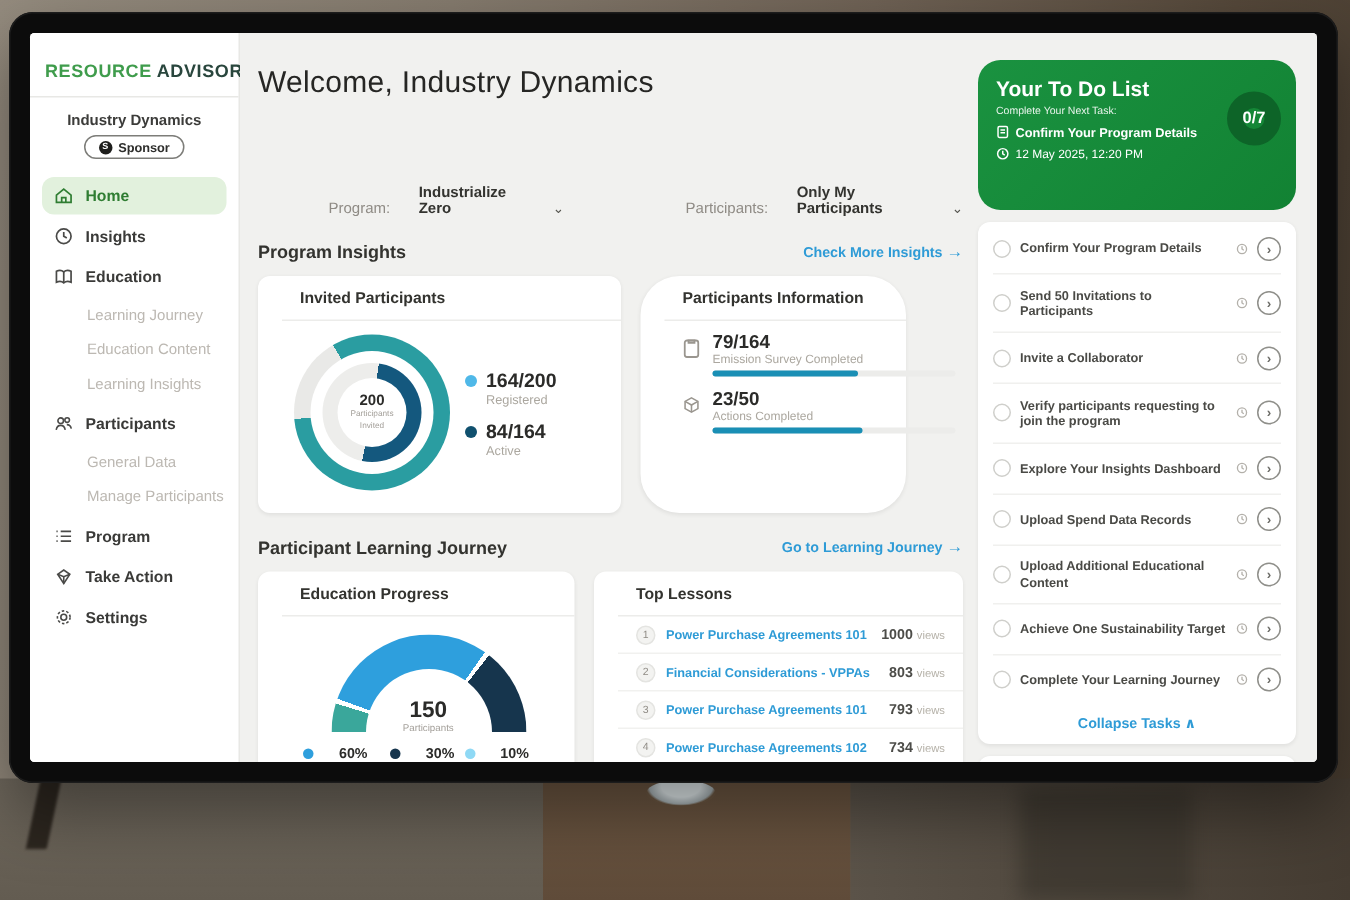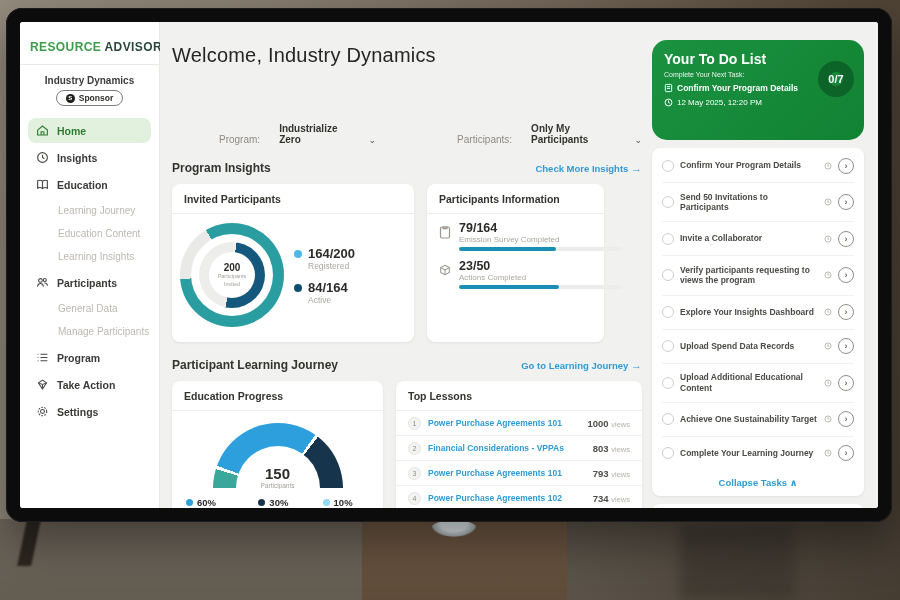--- a/index.html
+++ b/index.html
@@ -37,58 +37,58 @@
   .selectors { display:flex; gap:34px; margin-bottom:16px; }
   .sel { display:flex; align-items:flex-end; gap:19px; font-size:10px;padding-left:47px; }
   .sel .lab { color:#8f8b85; }
   .sel .val { font-weight:700; color:#33332f;margin-top:32px; }
   .sel .chev { color:#55554f; font-size:9px; }
   .section-row { display:flex; justify-content:space-between; align-items:center; margin-bottom:9px; }
   .section-title { font-size:12px; font-weight:800; color:#33332f; }
   .more-link { font-size:9.5px; font-weight:700; color:#2e9bd6; cursor:pointer; }
   .more-link .arr { font-size:11px; }
   .cards-row { display:flex; gap:13px; margin-bottom:16px; }
-  .card { background:#fff; border-radius:8px; box-shadow:0 1px 3px rgba(0,0,0,.07); }
+  .card { background:#fff; border-radius:8px; box-shadow:0 1px 3px rgba(0,0,0,.07);padding-left:16px; }
   .card-h { padding:9px 12px 8px; border-bottom:1px solid #ececea; font-size:10.5px; font-weight:800; color:#33332f; }
 
   
   .card-invited { width:242px; height:158px; }
   .inv-body { display:flex; align-items:center; padding:9px 8px; gap:10px; }
   .donut { width:104px; height:104px; border-radius:50%; background:conic-gradient(from -30deg,#2a9da1 0 82%,#e9e9e7 82% 100%); display:flex; align-items:center; justify-content:center; }
   .hole1 { width:82px; height:82px; border-radius:50%; background:#fff; display:flex; align-items:center; justify-content:center; }
   .ring2 { width:66px; height:66px; border-radius:50%; background:conic-gradient(from 8deg,#14587e 0 51%,#ededeb 51% 100%); display:flex; align-items:center; justify-content:center; }
   .hole2 { width:46px; height:46px; border-radius:50%; background:#fff; display:flex; flex-direction:column; align-items:center; justify-content:center; text-align:center; }
   .hole2 .cv { font-size:10px; font-weight:800; color:#2b2b29; }
   .hole2 .cl { font-size:5.5px; color:#a39f99; line-height:1.3; }
   .leg-item { display:flex; gap:6px; margin:9px 0; }
   .leg-dot { width:8px; height:8px; border-radius:50%; margin-top:4px; flex-shrink:0; }
   .leg-val { font-size:13px; font-weight:800; color:#2b2b29; }
   .leg-lab { font-size:8.5px; color:#aba79f; }
 
   
-  .card-pinfo { width:177px; height:158px; }
+  .card-pinfo { width:177px; height:158px;border-radius:26px; }
   .pinfo-body { padding:7px 12px; }
   .stat { display:flex; gap:8px; margin-bottom:8px; }
   .stat svg { margin-top:4px; flex-shrink:0; }
   .stat .sv { font-size:12.5px; font-weight:800; color:#2b2b29; }
   .stat .sl { font-size:8px; color:#aba79f; margin-bottom:3px; }
   .bar { width:162px; height:4px; border-radius:2px; background:#ececea; }
   .bar-fill { height:4px; border-radius:2px; background:#1a8fb5; }
 
   
   .card-edu { width:211px; height:152px; }
   .gauge-wrap { width:130px; height:66px; overflow:hidden; position:relative; margin:12px auto 0; }
   .gauge { width:130px; height:130px; border-radius:50%;
     background:conic-gradient(from 270deg,#3aa79b 0deg 17deg,#fff 17deg 20deg,#2e9fdd 20deg 125deg,#fff 125deg 128deg,#16354d 128deg 180deg,transparent 180deg 360deg); }
   .gauge-hole { position:absolute; left:23px; top:23px; width:84px; height:84px; border-radius:50%; background:#fff; }
   .gauge-center { position:absolute; left:0; right:0; bottom:0; text-align:center; }
   .gauge-center .gv { font-size:15px; font-weight:800; color:#2b2b29; }
   .gauge-center .gl { font-size:6.5px; color:#a39f99; }
   .edu-legend { display:flex; justify-content:space-between; padding:8px 14px 0; }
-  .eleg { display:flex; gap:4px; }
+  .eleg { display:flex; gap:17px; }
   .eleg .edot { width:7px; height:7px; border-radius:50%; margin-top:2px; }
   .eleg .ep { font-size:9.5px; font-weight:800; color:#2b2b29; }
   .eleg .el { font-size:7px; color:#aba79f; }
   .edot.c1 { background:#2e9fdd; } .edot.c2 { background:#16354d; } .edot.c3 { background:#8fd9f5; }
 
   
   .card-lessons { width:246px; height:152px; }
   .lesson { display:flex; align-items:center; gap:7px; padding:5.5px 12px; border-bottom:1px solid #f1f1ef; }
   .lesson:last-child { border-bottom:none; }
   .lnum { width:13px; height:13px; border-radius:50%; background:#f3f3f1; border:1px solid #e4e4e1; color:#8f8b85; font-size:7px; display:flex; align-items:center; justify-content:center; flex-shrink:0; }
@@ -419,21 +419,21 @@
               <span class="chk"></span>
               <span class="tl">Invite a Collaborator</span>
               <svg class="tinfo" width="8" height="8" viewBox="0 0 10 10" fill="none" stroke="#b3b0aa" stroke-width="1.1">
                   <circle cx="5" cy="5" r="3.8"></circle>
                   <path d="M5 2.8 V5 L6.5 6"></path>
                 </svg>
               <span class="tgo">›</span>
             </div>
             <div class="task">
               <span class="chk"></span>
-              <span class="tl">Verify participants requesting to views the program</span>
+              <span class="tl">Verify participants requesting to join the program</span>
               <svg class="tinfo" width="8" height="8" viewBox="0 0 10 10" fill="none" stroke="#b3b0aa" stroke-width="1.1">
                   <circle cx="5" cy="5" r="3.8"></circle>
                   <path d="M5 2.8 V5 L6.5 6"></path>
                 </svg>
               <span class="tgo">›</span>
             </div>
             <div class="task">
               <span class="chk"></span>
               <span class="tl">Explore Your Insights Dashboard</span>
               <svg class="tinfo" width="8" height="8" viewBox="0 0 10 10" fill="none" stroke="#b3b0aa" stroke-width="1.1">

